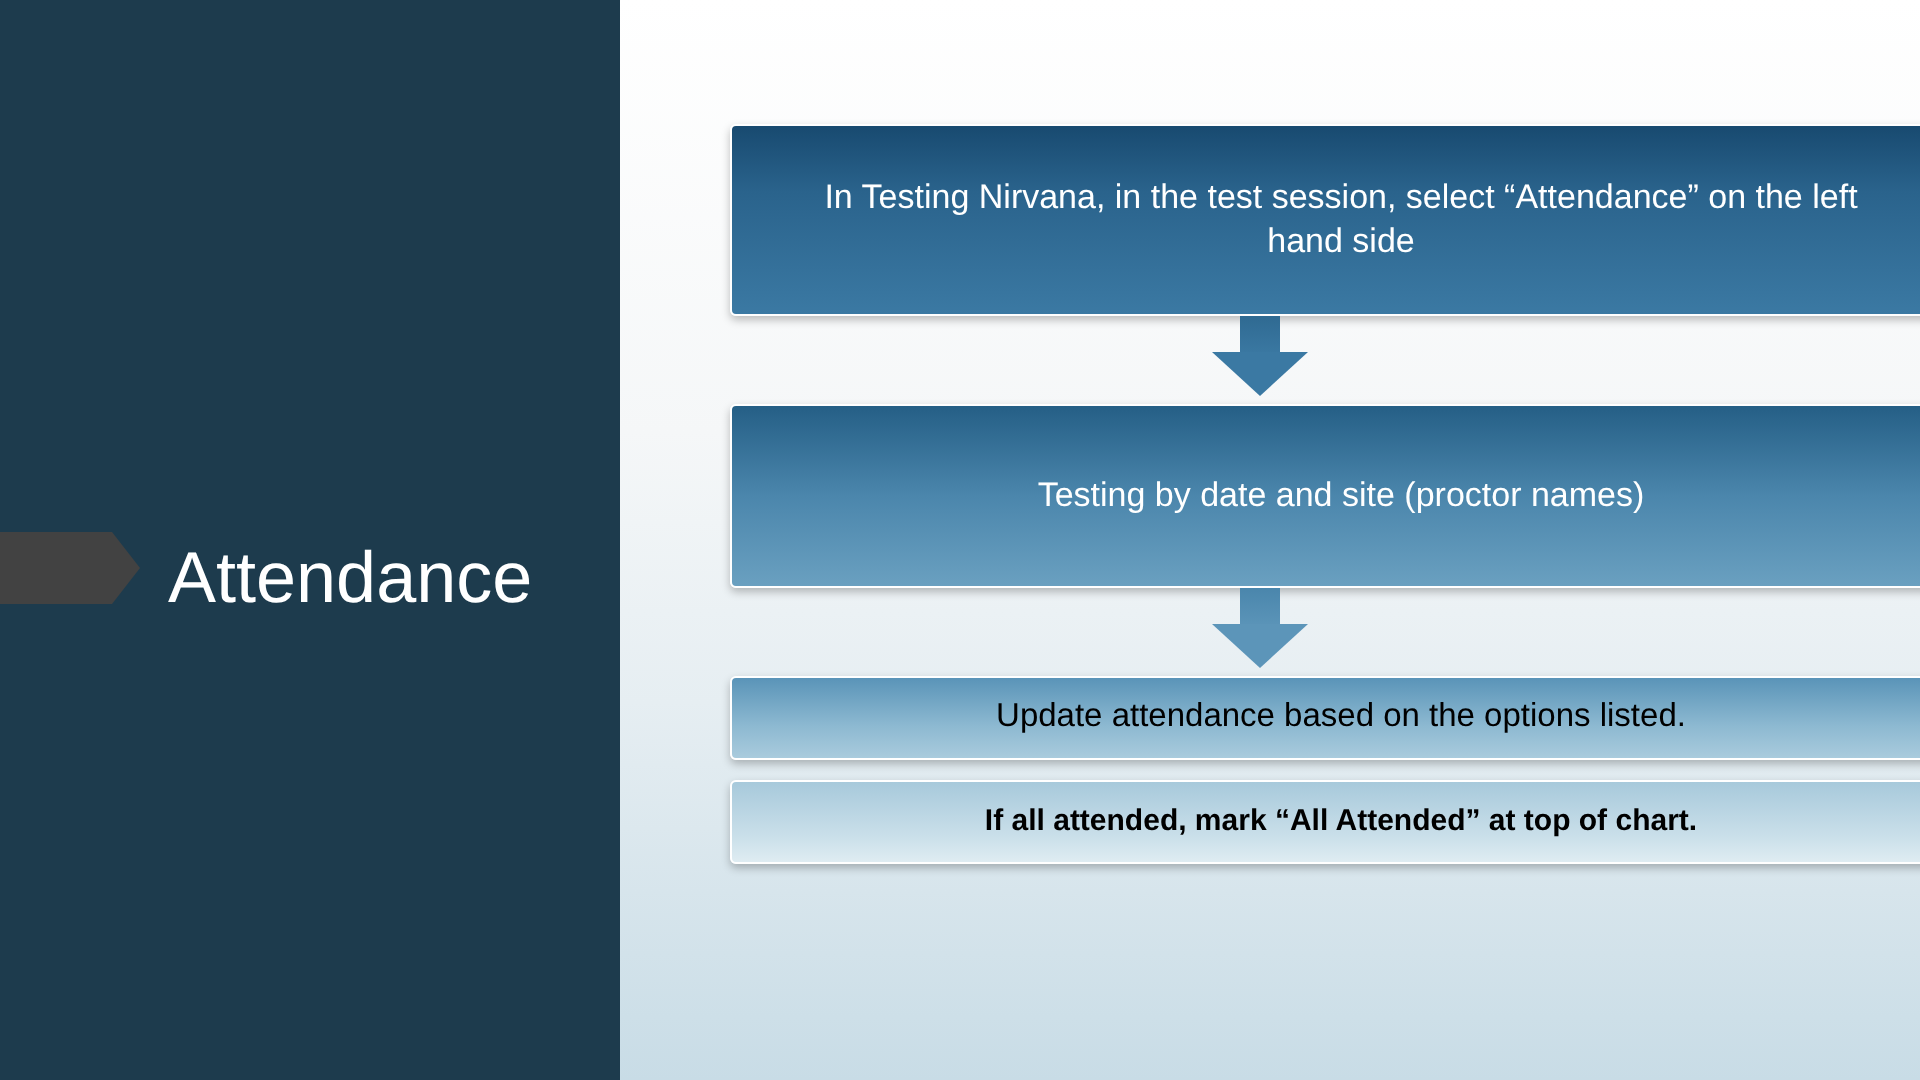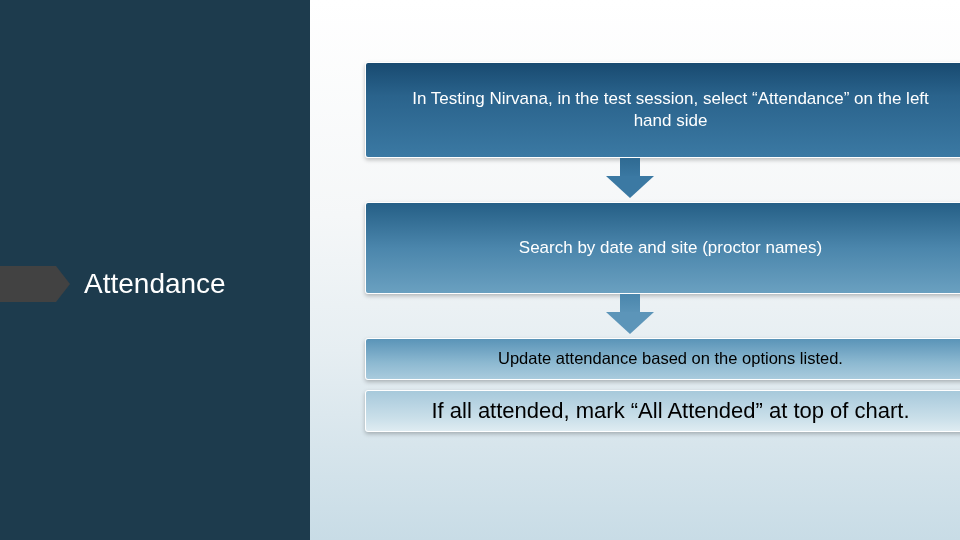--- a/index.html
+++ b/index.html
@@ -37,21 +37,21 @@
     border-top: 18px solid transparent;
     border-bottom: 18px solid transparent;
     border-left: 14px solid #424242;
     z-index: 2;
   }
   .title-text {
     position: absolute;
     left: 84px;
     top: 268px;
     color: #ffffff;
-    font-size: 28px;
+    font-size: 36px;
     font-weight: 400;
     z-index: 3;
   }
 
   
   .content {
     position: absolute;
     left: 365px;
     top: 62px;
     width: 530px;
@@ -92,21 +92,21 @@
     border: 1px solid #ffffff;
   }
   .step-3 .label { color: #000000; font-size: 16.5px; }
 
   .step-4 {
     height: 42px;
     background: linear-gradient(to bottom, #a7c9db 0%, #cbe0ea 70%, #dfecf2 100%);
     border: 1px solid #ffffff;
     margin-top: 10px;
   }
-  .step-4 .label { color: #000000; font-size: 22px; }
+  .step-4 .label { color: #000000; font-size: 15px; font-weight: bold; }
 
   
   .arrow-wrap {
     width: 530px;
     height: 44px;
     display: flex;
     justify-content: center;
     align-items: flex-start;
   }
   .arrow {
@@ -152,21 +152,21 @@
     </div>
 
     <div class="arrow-wrap">
       <div class="arrow arrow-1">
         <div class="shaft"></div>
         <div class="head"></div>
       </div>
     </div>
 
     <div class="step step-2">
-      <span class="label">Search by date and site (proctor names)</span>
+      <span class="label">Testing by date and site (proctor names)</span>
     </div>
 
     <div class="arrow-wrap">
       <div class="arrow arrow-2">
         <div class="shaft"></div>
         <div class="head"></div>
       </div>
     </div>
 
     <div class="step step-3">

